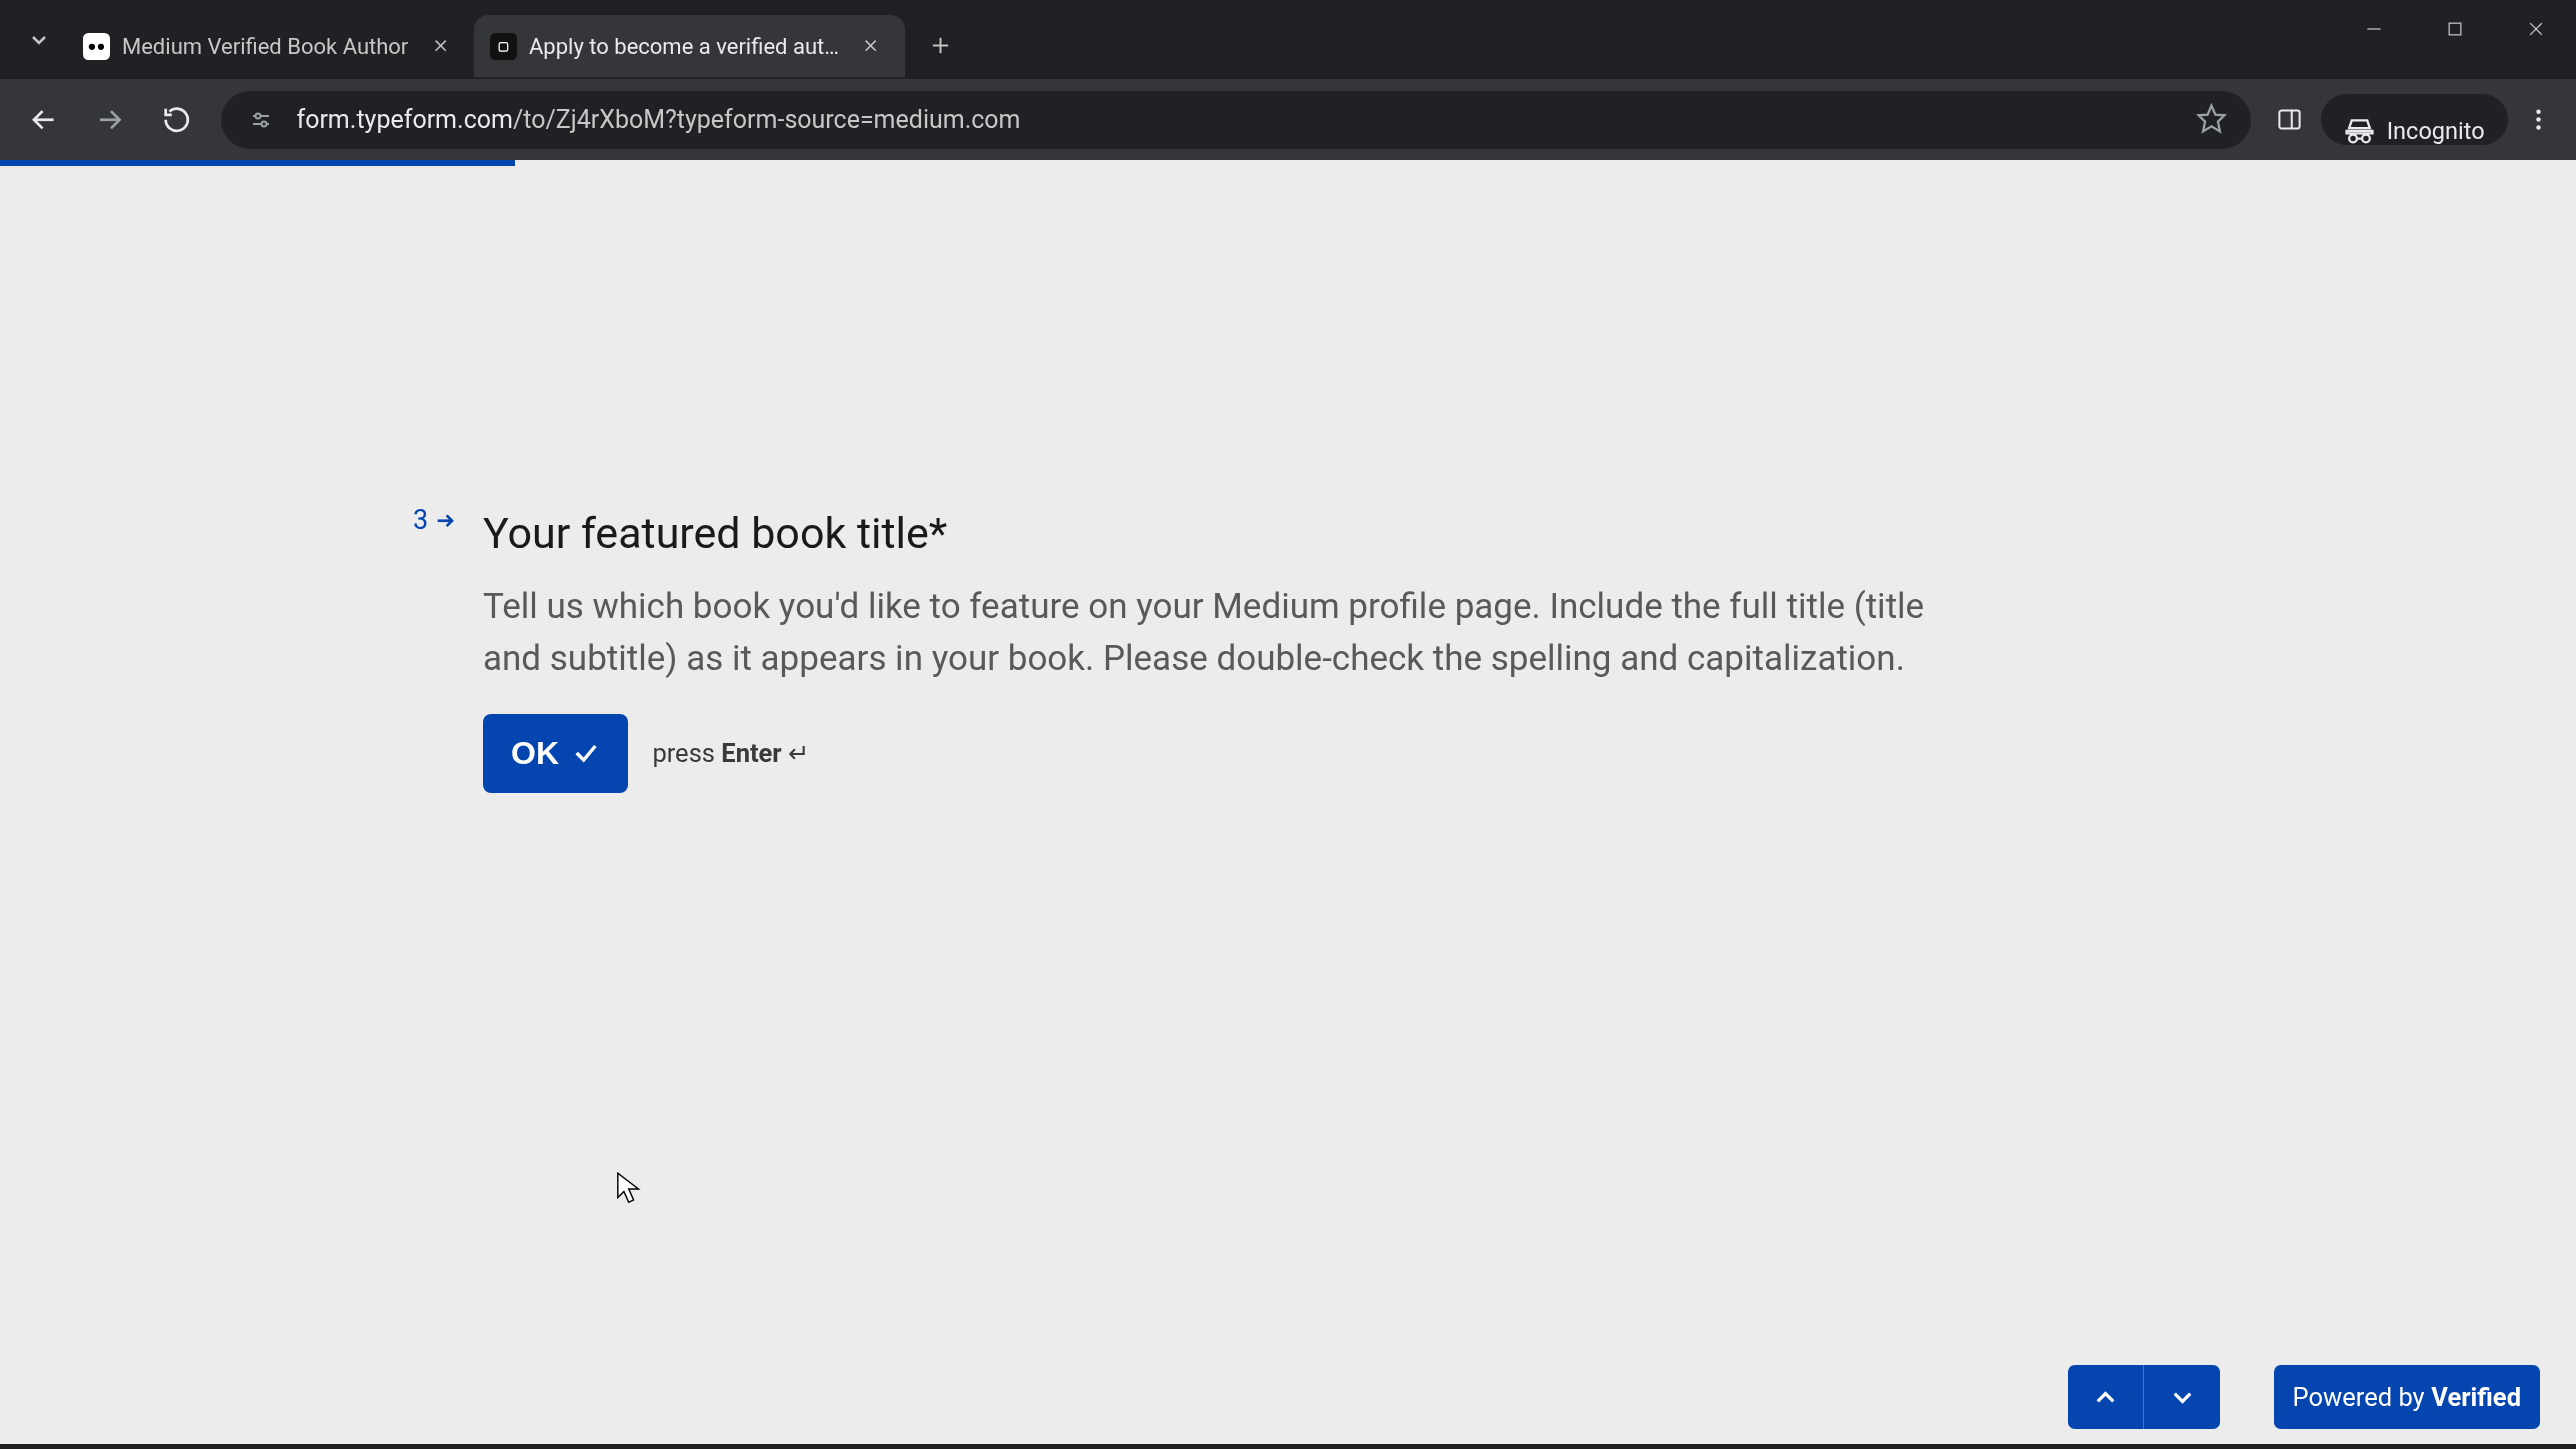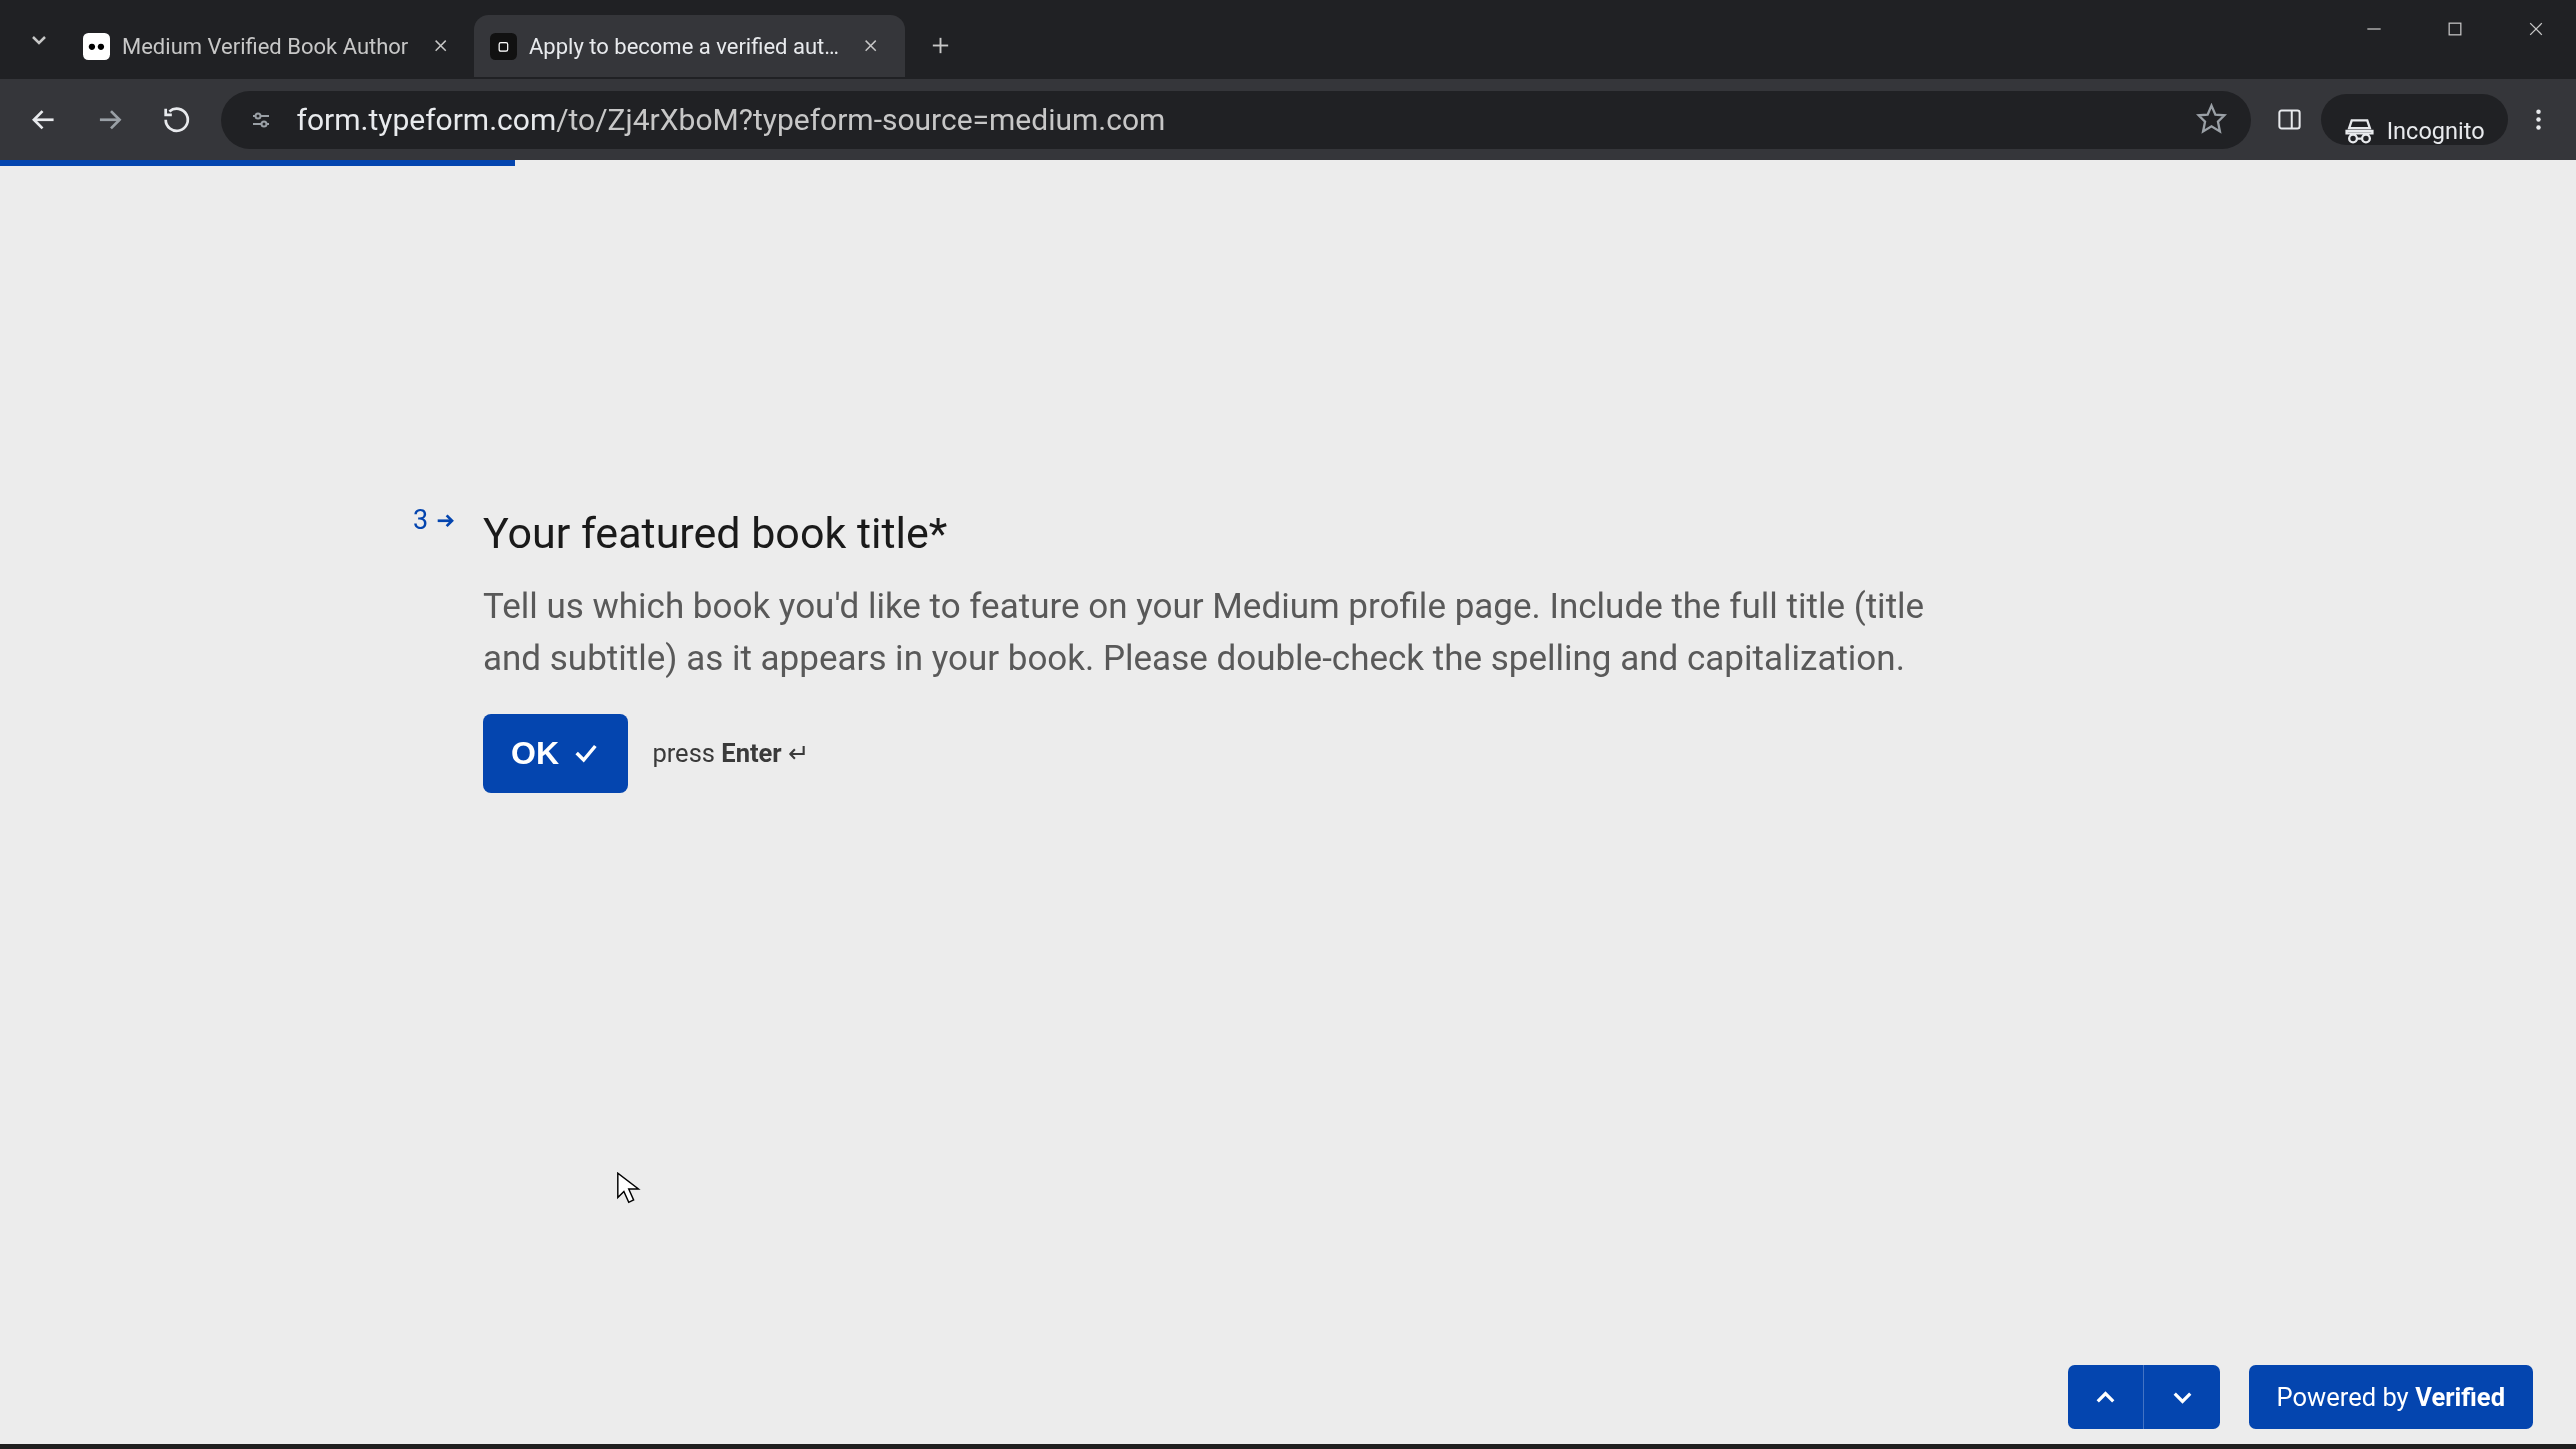--- a/index.html
+++ b/index.html
@@ -106,21 +106,21 @@
       padding: 0 24px;
       gap: 19px;
       margin: 0 8px;
     }
     .site-btn {
       width: 32px; height: 32px;
       display: flex; align-items: center; justify-content: center;
       color: #9aa0a6;
     }
     .site-btn svg { width: 24px; height: 24px; }
-    .url-text { font-size: 30px; color: #c7c7c7; flex: 1; white-space: nowrap; overflow: hidden; }
+    .url-text { font-size: 25px; color: #c7c7c7; flex: 1; white-space: nowrap; overflow: hidden; }
     .url-text .host { color: #e8eaed; }
     .star-btn { color: #9aa0a6; }
     .star-btn svg { width: 31px; height: 31px; }
     .ext-btn, .incog-btn, .menu-btn {
       height: 60px;
       display: flex; align-items: center; justify-content: center;
       color: #e8eaed;
       padding: 0 10.7px;
     }
     .ext-btn svg, .menu-btn svg { width: 27px; height: 27px; }
@@ -217,27 +217,27 @@
     .nav-float-btn {
       width: 76px; height: 64px;
       background: #0445af;
       display: flex; align-items: center; justify-content: center;
     }
     .nav-float-btn:first-child { border-radius: 6.7px 0 0 6.7px; border-right: 0.7px solid rgba(255,255,255,.25); }
     .nav-float-btn:last-child  { border-radius: 0 6.7px 6.7px 0; }
     .nav-float-btn svg { width: 31px; height: 31px; color: #fff; }
     .powered {
       position: absolute;
-      right: 43px; bottom: 20px;
+      right: 36px; bottom: 20px;
       height: 64px;
       background: #0445af;
       color: #fff;
       border-radius: 6.7px;
       display: flex; align-items: center;
-      padding: 0 28px;
+      padding: 0 19px;
       font-size: 25.5px;
       gap: 6.7px;
     }
     .powered strong { font-weight: 700; }
 
     
     .cursor {
       position: absolute;
       left: 616px; top: 1012px;
       pointer-events: none;

